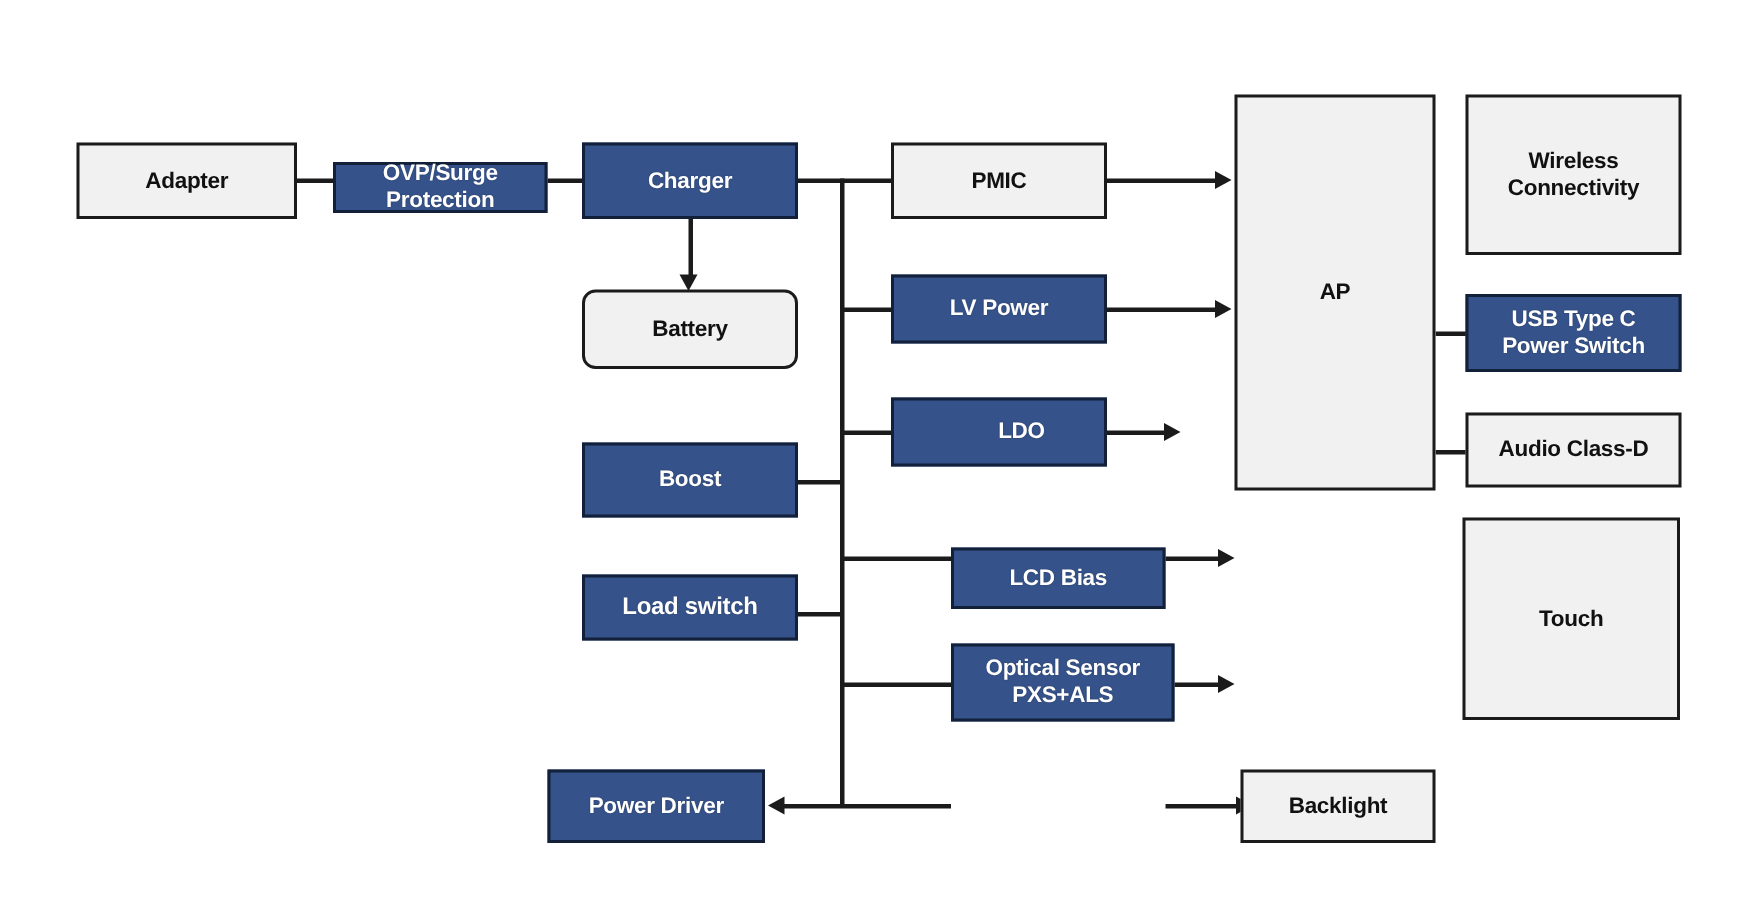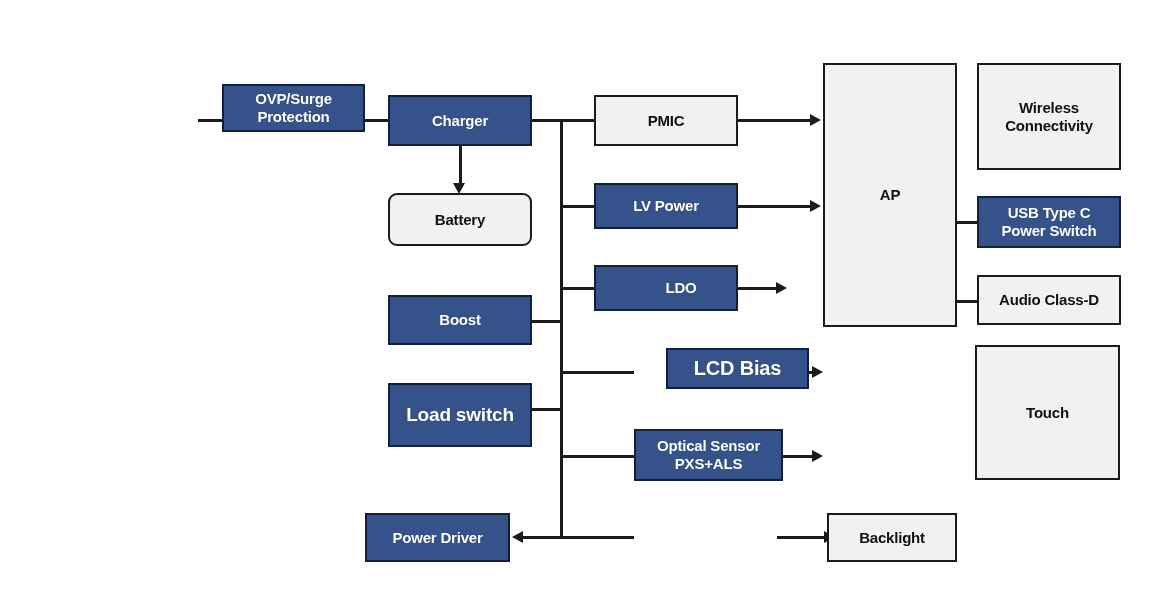--- a/index.html
+++ b/index.html
@@ -133,22 +133,25 @@
 
   <div class="hline" style="left:777px; top:371px; width:38px;"></div>
   <div class="arrow arrow-r" style="left:812px; top:366px;"></div>
 
   <div class="hline" style="left:783px; top:455px; width:32px;"></div>
   <div class="arrow arrow-r" style="left:812px; top:450px;"></div>
 
   <div class="hline" style="left:777px; top:536px; width:50px;"></div>
   <div class="arrow arrow-r" style="left:824px; top:531px;"></div>
 
-
-  <div class="blk blk-blue" style="left:222px; top:84px; width:143px; height:48px; font-size:15px;">
+  <div class="blk blk-light" style="left:51px; top:95px; width:147px; height:51px; font-size:15px;">
+    <span>Adapter</span>
+  </div>
+
+  <div class="blk blk-blue" style="left:222px; top:108px; width:143px; height:34px; font-size:15px;">
     <span>
       <span>OVP/Surge</span>
       <span>Protection</span>
     </span>
   </div>
 
   <div class="blk blk-blue" style="left:388px; top:95px; width:144px; height:51px; font-size:15px;">
     <span>Charger</span>
   </div>
 
@@ -165,25 +168,25 @@
   </div>
 
   <div class="blk blk-blue" style="left:594px; top:265px; width:144px; height:46px; font-size:15px;padding-left:30px;">
     <span>LDO</span>
   </div>
 
   <div class="blk blk-blue" style="left:388px; top:295px; width:144px; height:50px; font-size:15px;">
     <span>Boost</span>
   </div>
 
-  <div class="blk blk-blue" style="left:388px; top:383px; width:144px; height:64px; font-size:19px;">
+  <div class="blk blk-blue" style="left:388px; top:383px; width:144px; height:44px; font-size:16px;">
     <span>Load switch</span>
   </div>
 
-  <div class="blk blk-blue" style="left:634px; top:348px; width:143px; height:41px; font-size:20px;margin-left:32px;">
+  <div class="blk blk-blue" style="left:634px; top:365px; width:143px; height:41px; font-size:15px;">
     <span>LCD Bias</span>
   </div>
 
   <div class="blk blk-blue" style="left:634px; top:429px; width:149px; height:52px; font-size:15px;">
     <span>
       <span>Optical Sensor</span>
       <span>PXS+ALS</span>
     </span>
   </div>
 

